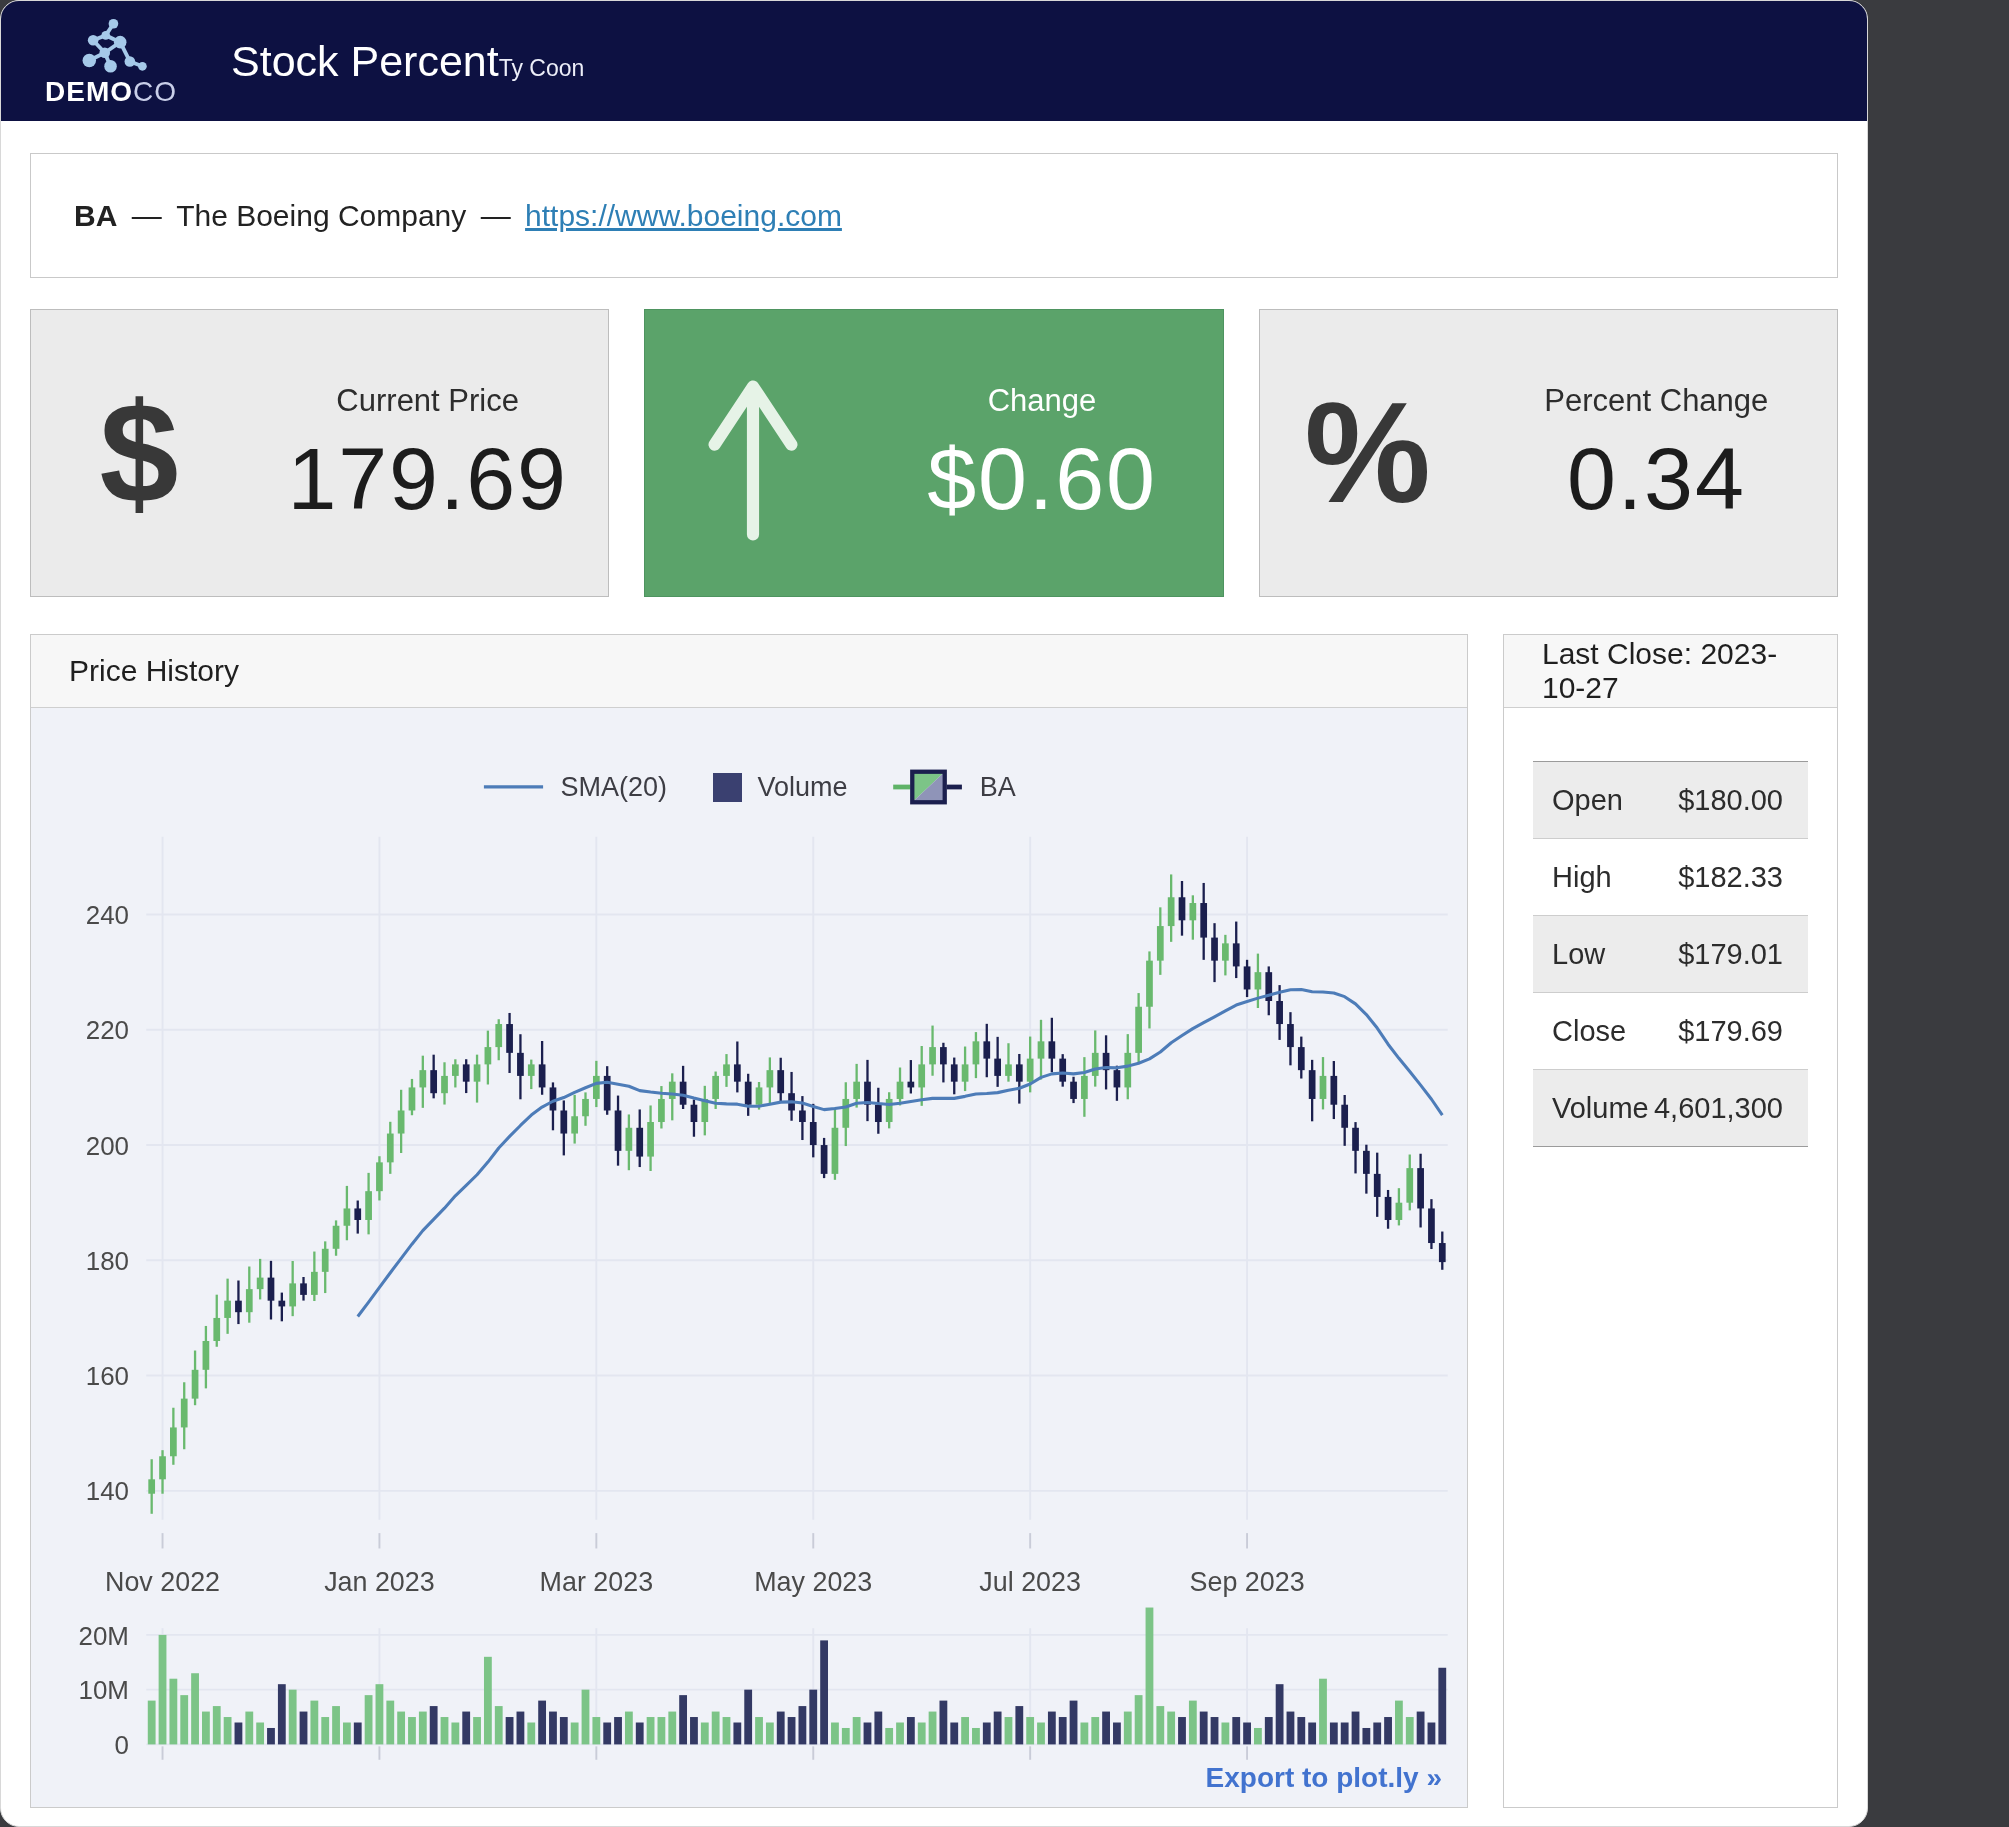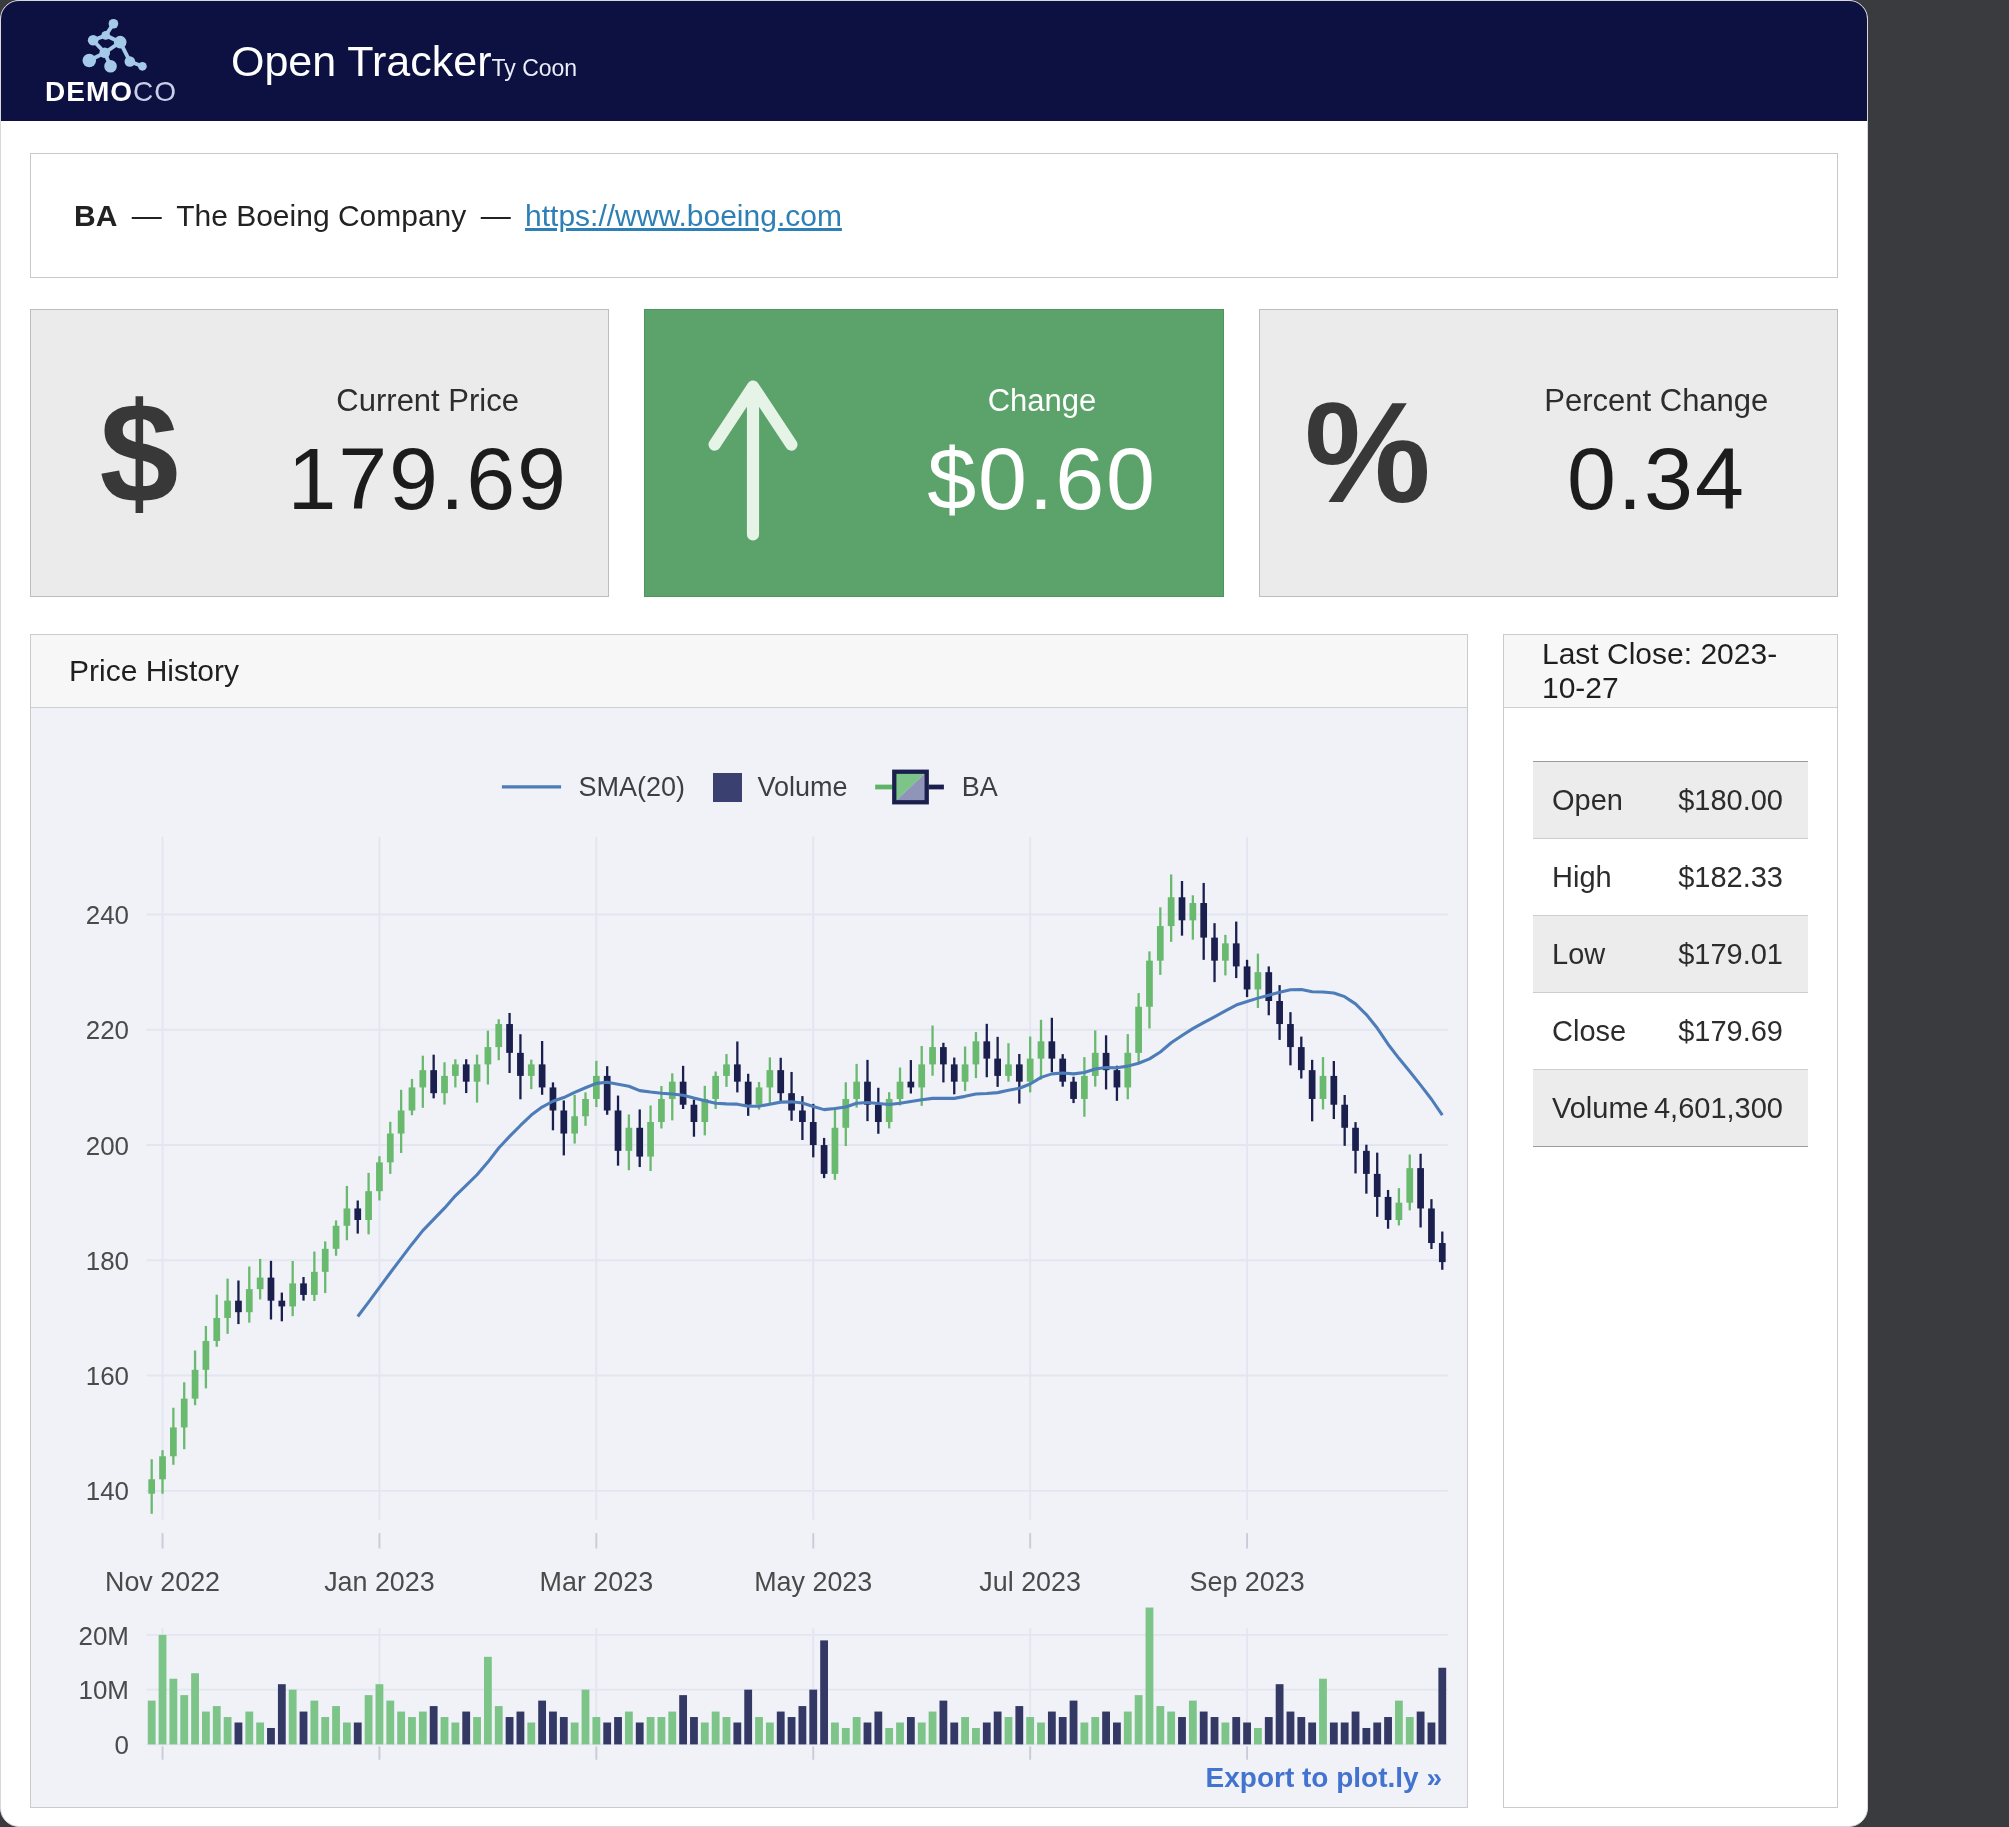--- a/index.html
+++ b/index.html
@@ -39,21 +39,21 @@
   
   .panels{display:flex;gap:35px;margin:37px 29px 16px;height:1174px;justify-content:flex-end;}
   .panel{box-sizing:border-box;border:1.9px solid #cbcbcb;background:#fff;display:flex;flex-direction:column;}
   .price-panel{width:1438px;}
   .close-panel{flex:1;}
   .panel-head{height:72px;flex:0 0 72px;background:#f7f7f7;border-bottom:1.9px solid #cfcfcf;
     display:flex;align-items:center;padding:0 38px;font-size:30px;color:#1f1f1f;}
   .chart-region{position:relative;flex:1;background:#f0f2f8;overflow:hidden;}
   #chart-svg{position:absolute;left:0;top:0;}
   .legend{position:absolute;top:58px;left:0;right:0;display:flex;justify-content:center;
-    align-items:center;gap:28px;font-size:27px;color:#3d3d44;z-index:2;}
+    align-items:center;gap:46px;font-size:27px;color:#3d3d44;z-index:2;}
   .legend .item{display:flex;align-items:center;gap:15.4px;}
   .legend .sq{width:29px;height:29px;background:#3a4070;display:inline-block;}
   .export{position:absolute;right:25px;bottom:13.4px;font-size:28px;font-weight:700;
     color:#4273cf;text-decoration:none;z-index:2;}
 
   
   .close-body{flex:1;padding:53px 29px;background:#fff;}
   table.ohlc{width:100%;border-collapse:collapse;border-top:1.9px solid #9b9b9b;
     border-bottom:1.9px solid #9b9b9b;font-size:29px;color:#2c2c2c;}
   table.ohlc tr{height:77px;border-bottom:1px solid #cdcdcd;}
@@ -89,21 +89,21 @@
             <circle cx="37" cy="38" r="5.5"></circle>
             <circle cx="21" cy="46" r="7"></circle>
           <circle cx="43" cy="52" r="6.5"></circle>
             <circle cx="63" cy="47" r="5.5"></circle>
             <circle cx="76" cy="52" r="4.5"></circle>
         </g>
       </svg>
       <div class="brand-text"><span class="demo">DEMO</span><span class="co">CO</span></div>
     </div>
     <div class="titles">
-      <h1 class="h-title">Open Tracker</h1>
+      <h1 class="h-title">Stock Percent</h1>
       <span class="h-user">Ty Coon</span>
     </div>
   </header>
 
   <section class="company-bar">
     <span class="sym">BA</span>
     <span class="sep">—</span>
     <span>The Boeing Company</span>
     <span class="sep">—</span>
     <a class="company-link" href="#">https://www.boeing.com</a>

